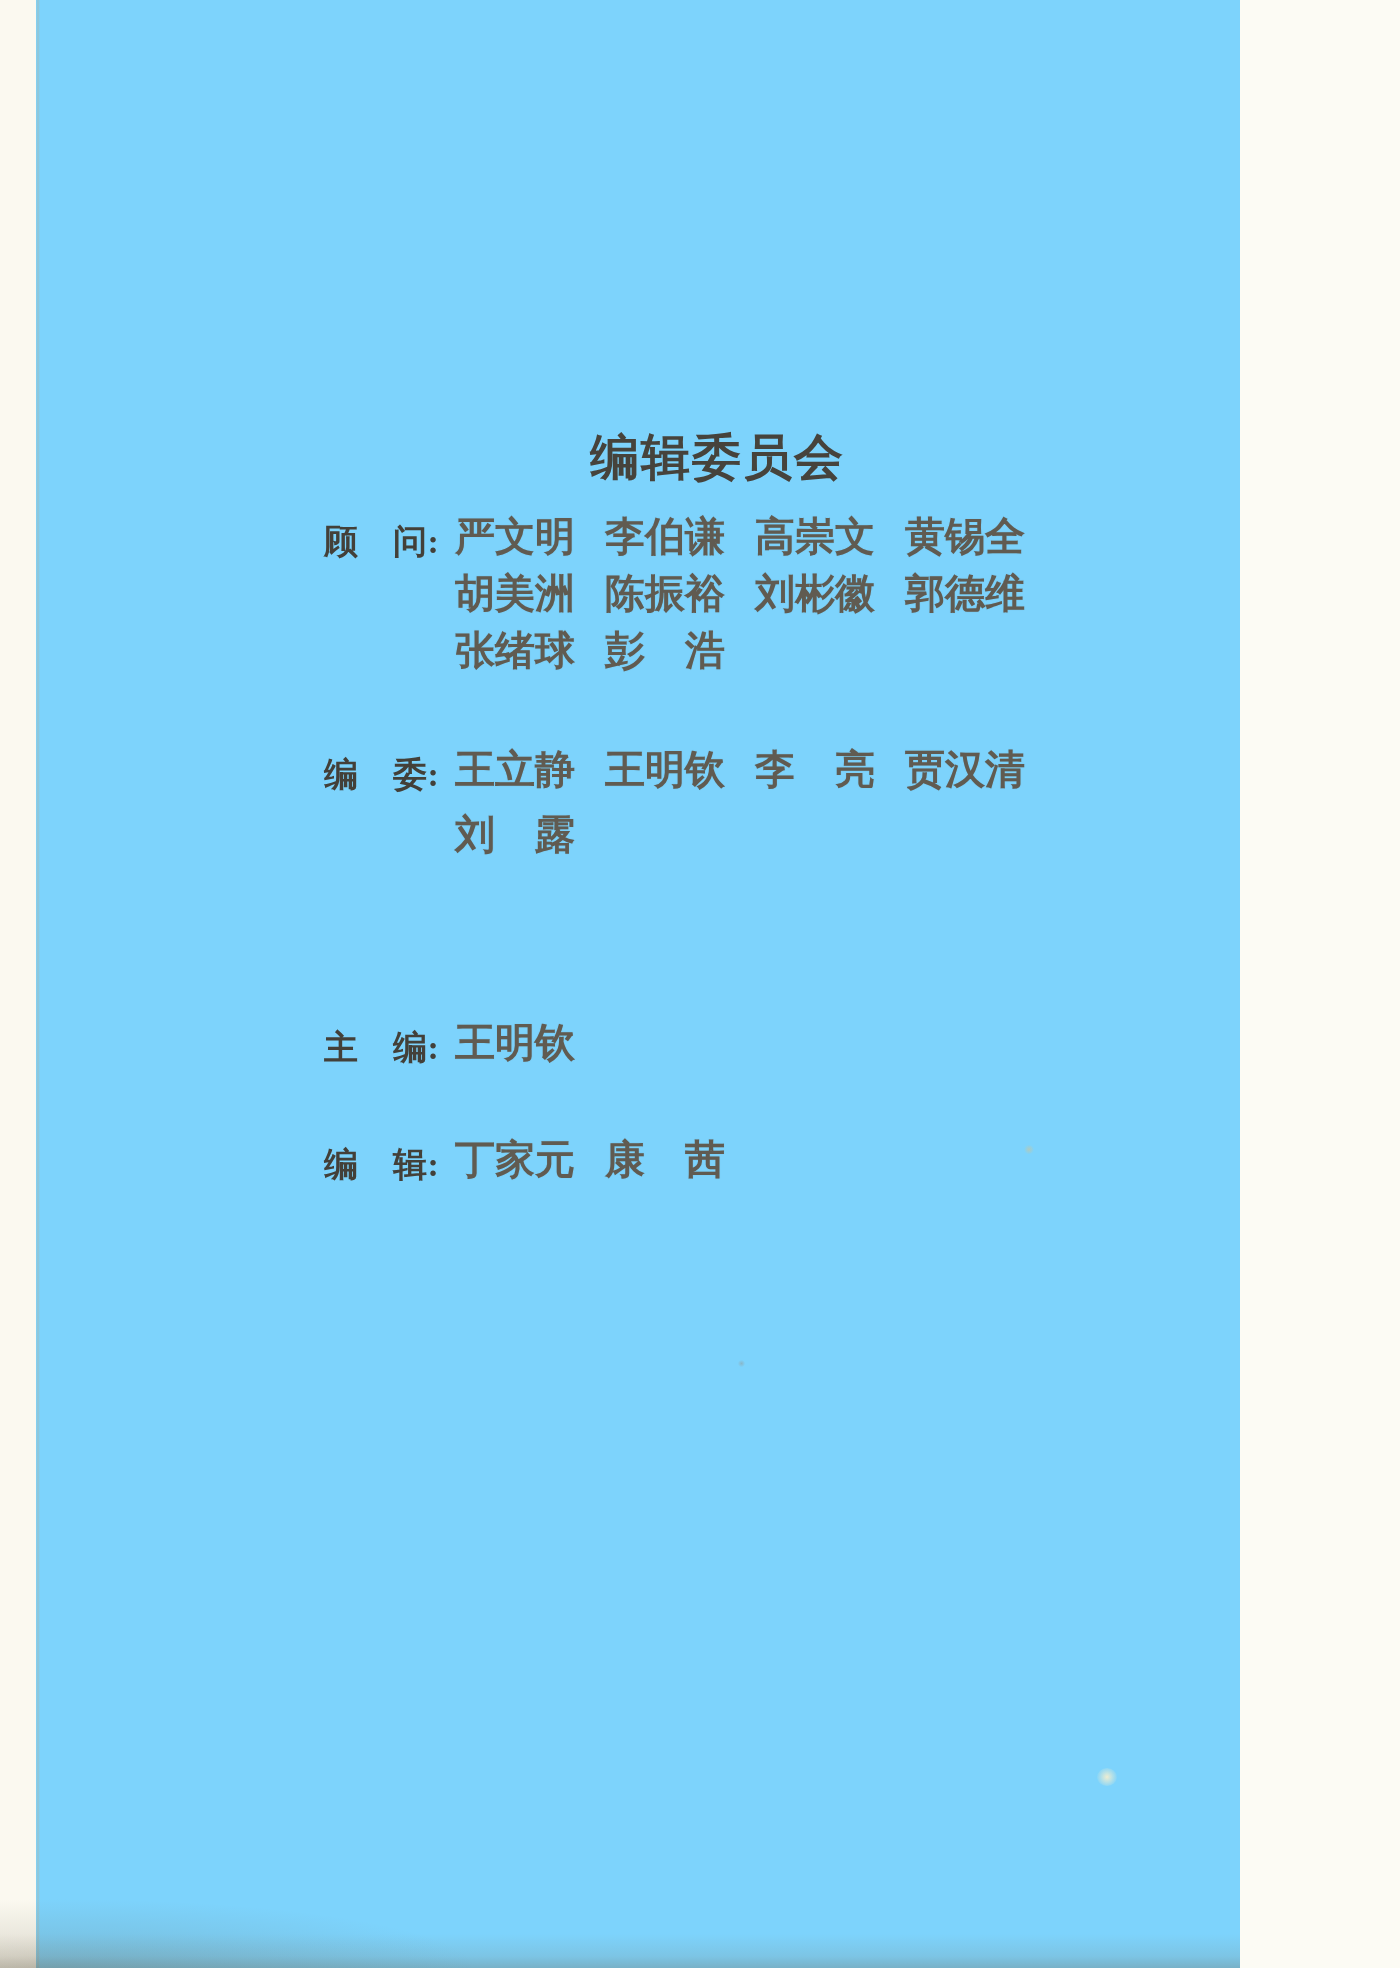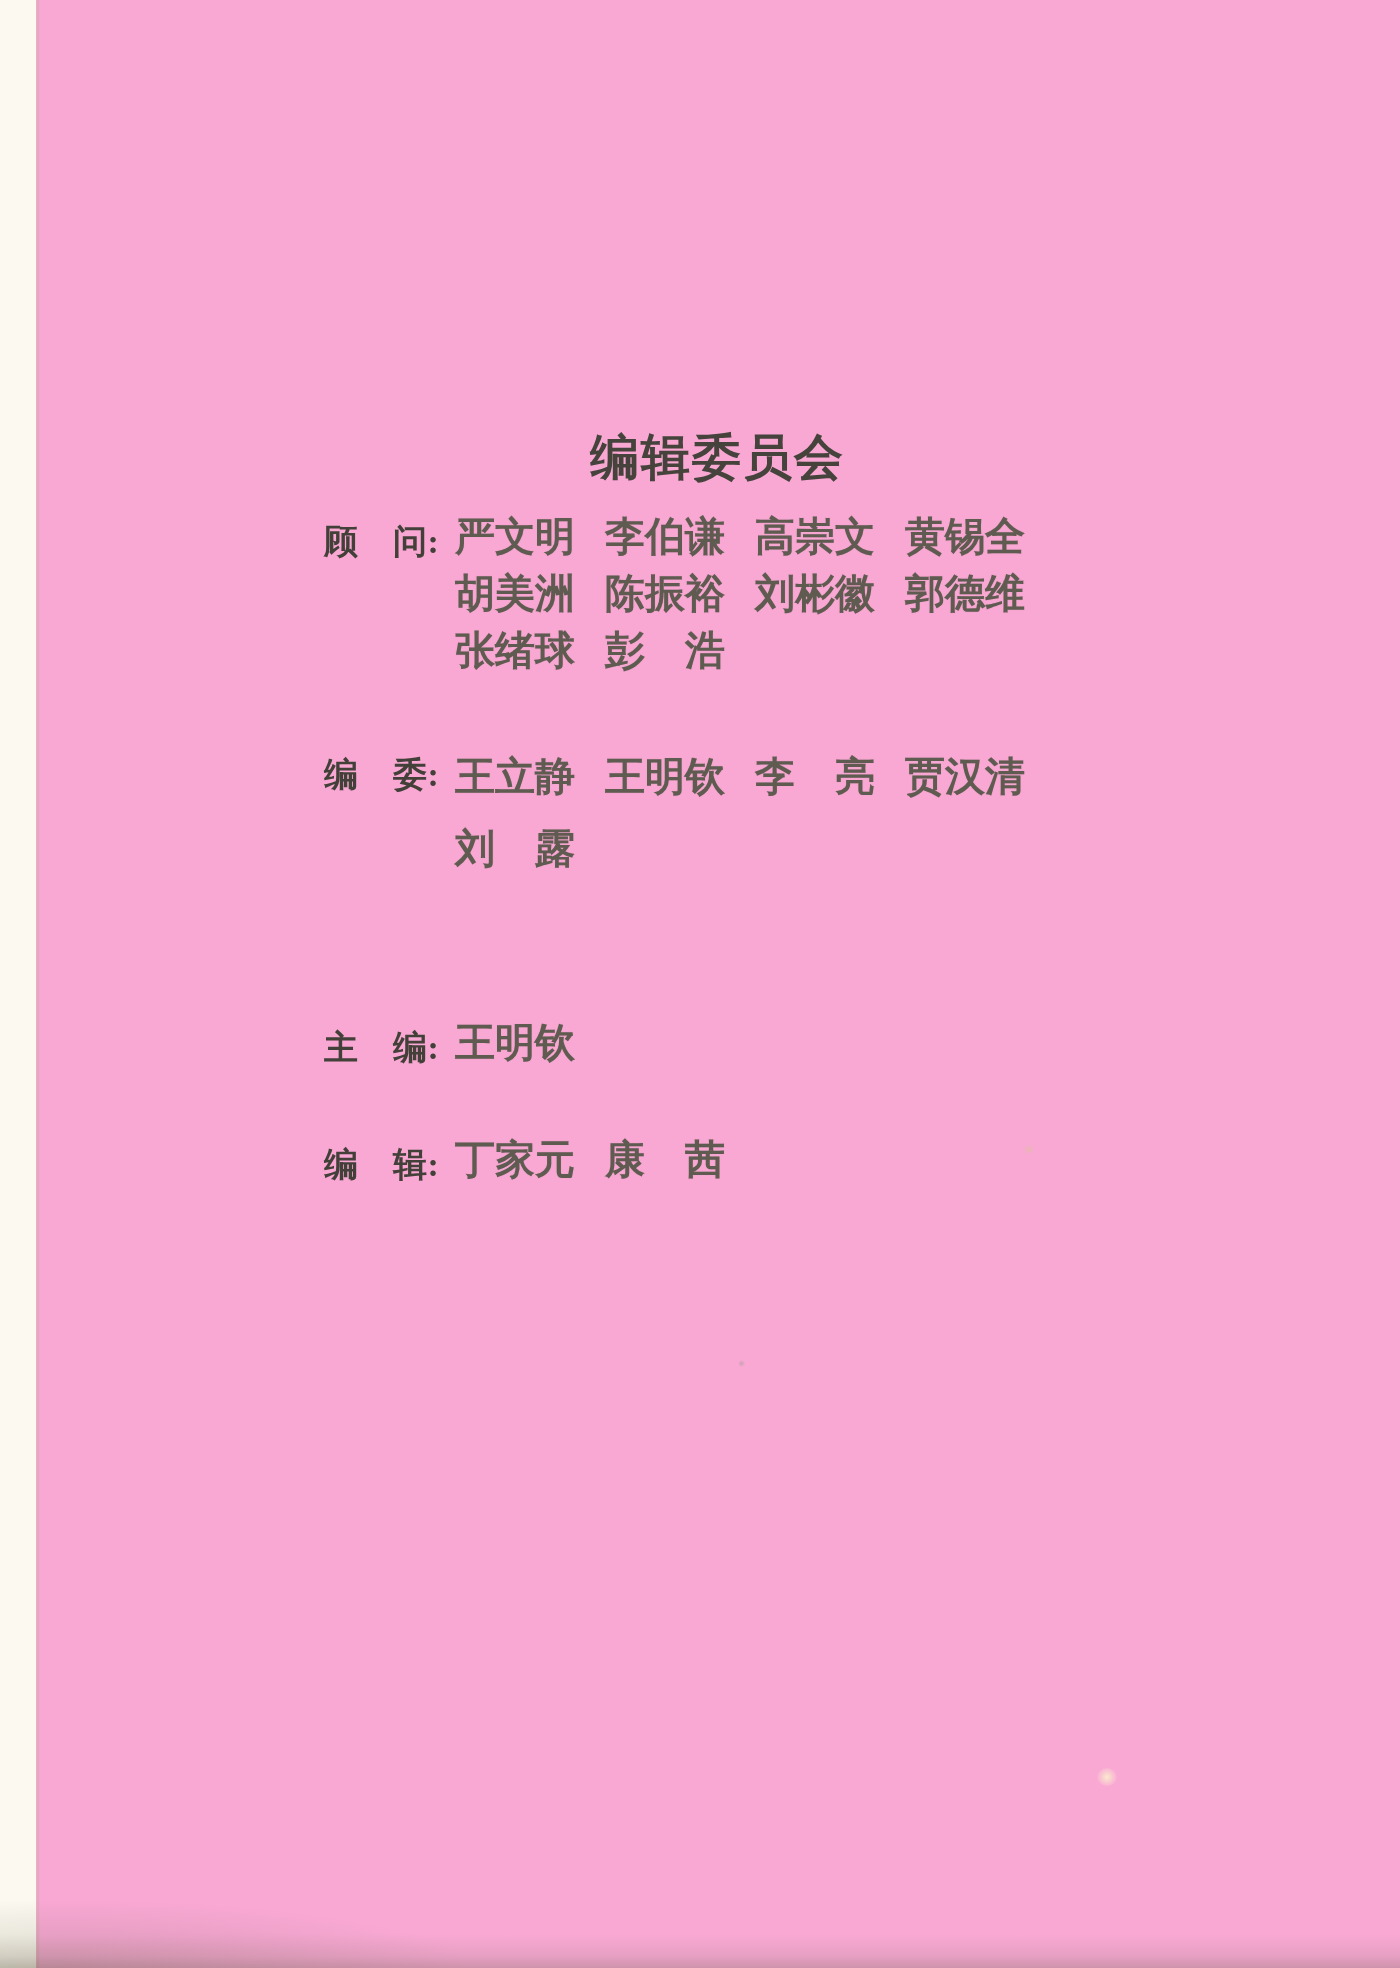--- a/index.html
+++ b/index.html
@@ -2,23 +2,23 @@
 <html><head>
 <meta charset="utf-8">
 <style>
   html, body {
     margin: 0;
     padding: 0;
     background: #fcfbf4;
   }
   #paper {
     position: relative;
-    width: 1400px;
+    width: 1240px;
     height: 1968px;
-    background: #f9a8d4;
+    background: #7dd3fc;
     overflow: hidden;
     font-family: "Liberation Serif", "DejaVu Serif", serif;
   }
   
   #left-strip {
     position: absolute; left: 0; top: 0; bottom: 0; width: 36px;
     background: #fbf9f0;
   }
   #crease {
     position: absolute; left: 36px; top: 0; bottom: 0; width: 4px;
@@ -77,21 +77,21 @@
     white-space: pre;
     letter-spacing: 0.5px;
   }
   .rows { margin-left: 131px; }
   .row {
     display: flex;
     gap: 30px;
     align-items: flex-start;
   }
   #sec-advisors  .row { height: 57px; }
-  #sec-committee .row { height: 65px; margin-top: 7px; }
+  #sec-committee .row { height: 65px; }
   #sec-chief     .row { height: 57px; }
   #sec-editors   .row { height: 57px; }
 
   .name-cell {
     min-width: 120px;
     font-size: 40px;
     line-height: 46px;
     color: #605b51;
     white-space: pre;
     text-shadow: 0 0 1px rgba(96,91,81,0.25);

